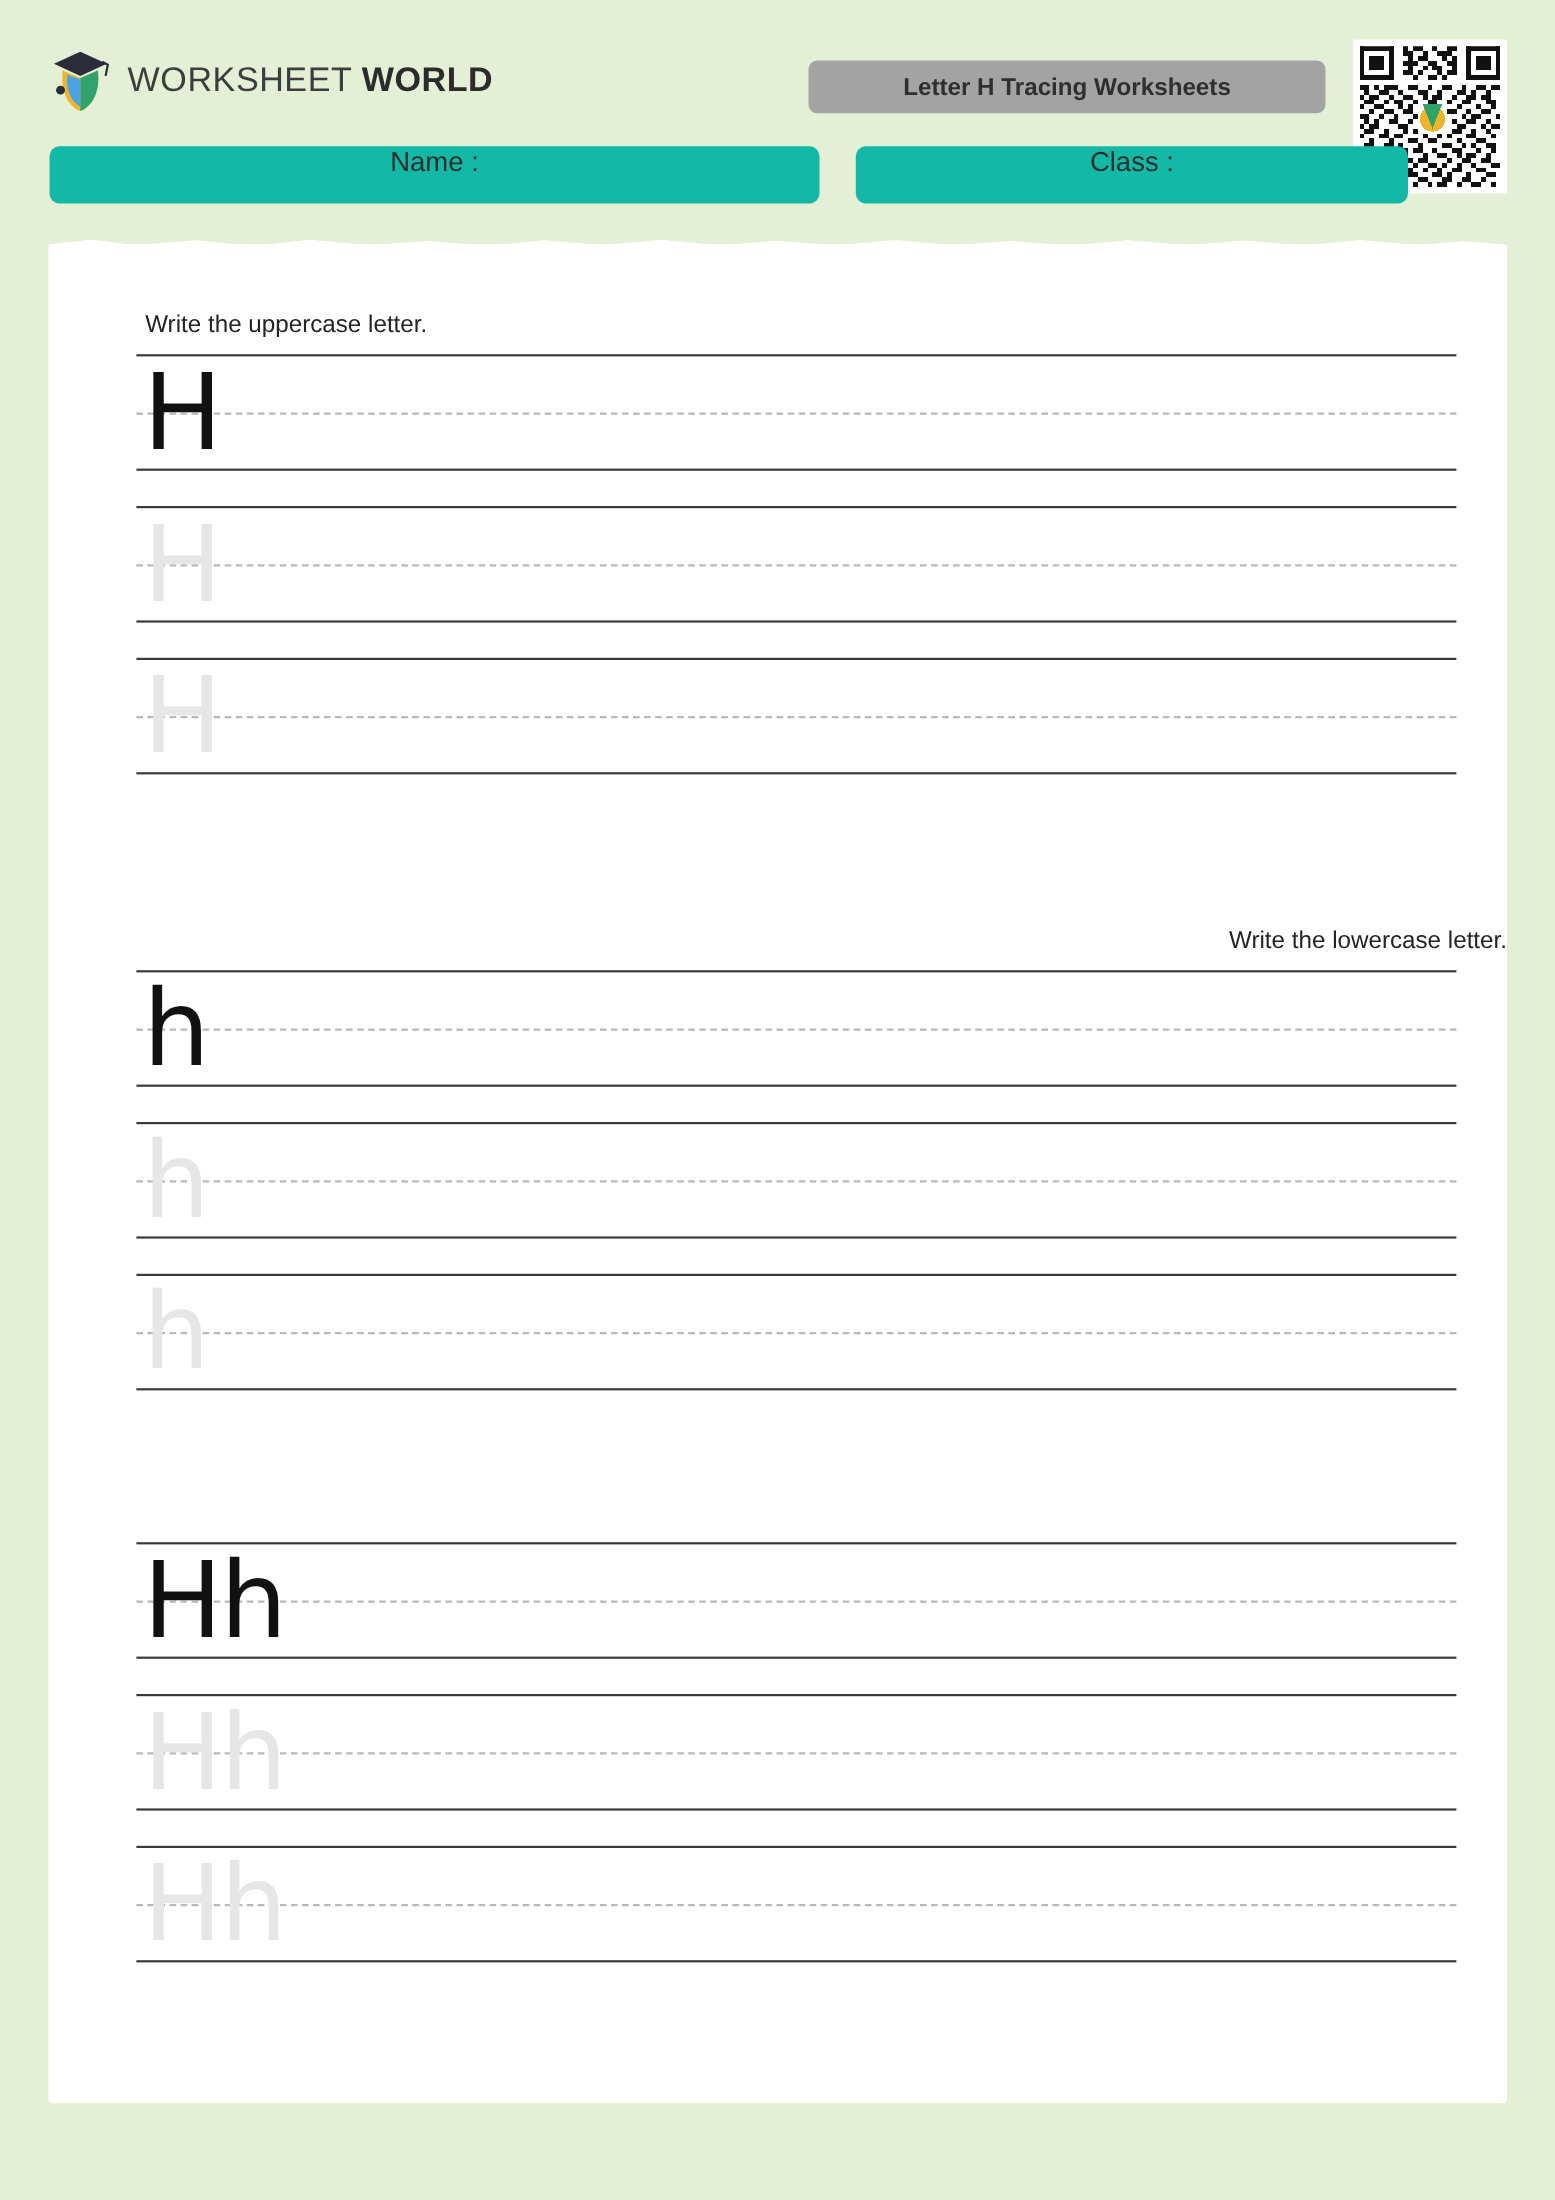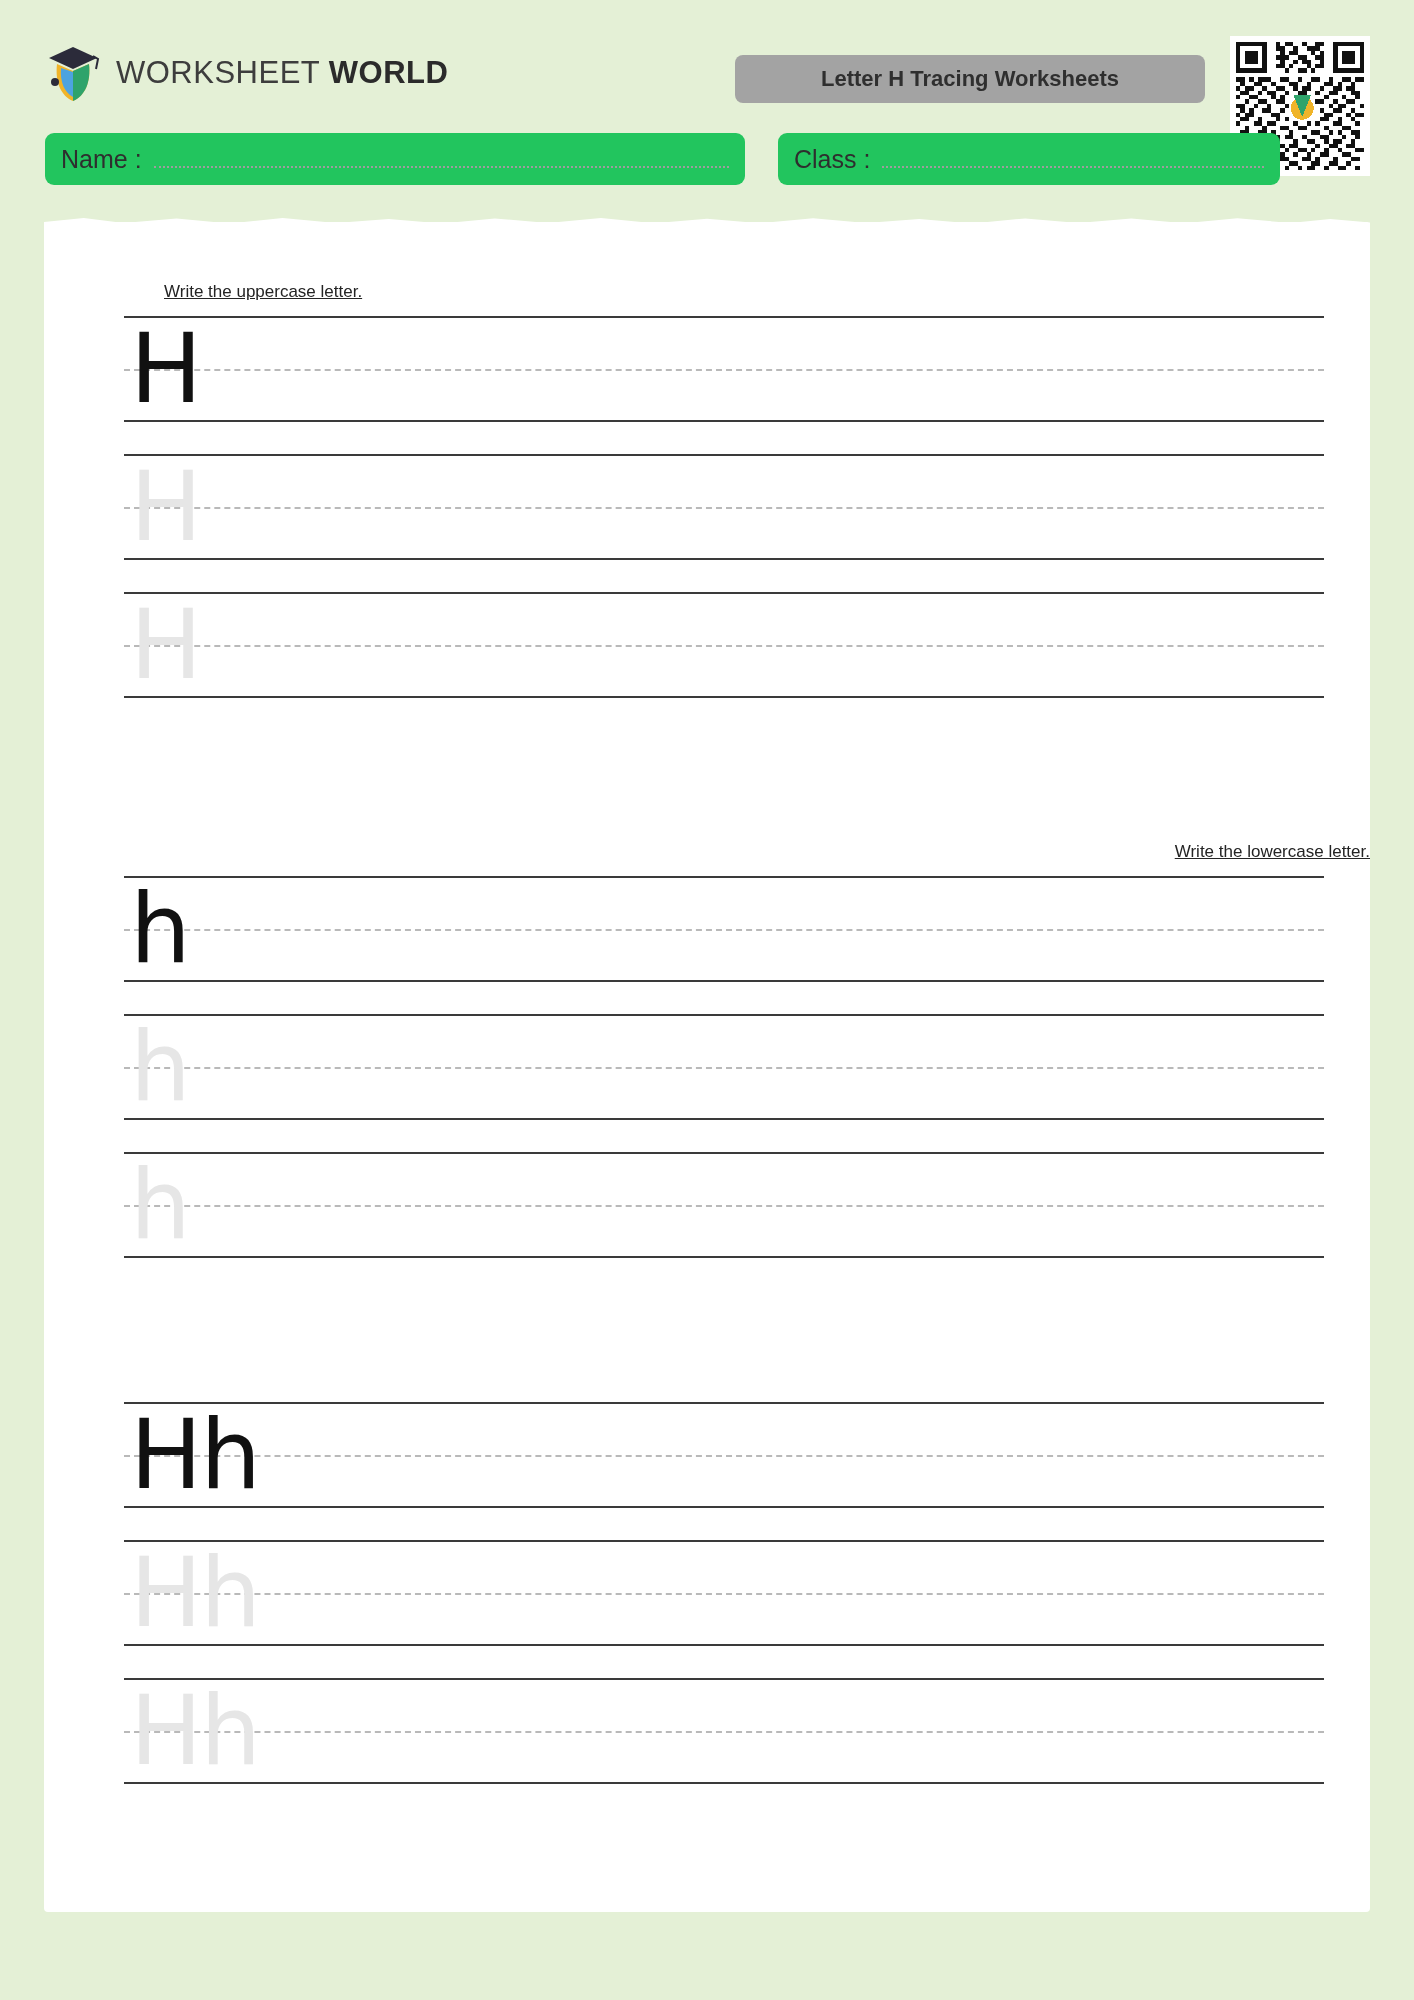--- a/index.html
+++ b/index.html
@@ -74,27 +74,28 @@
     width: 140px;
     height: 140px;
     background: #ffffff;
     padding: 6px;
     box-sizing: border-box;
   }
   .qr svg { display: block; }
 
   .field {
     position: absolute;
-    background: #22c55e;
+    background: #14b8a6;
     border-radius: 9px;
     height: 52px;
     display: flex;
     align-items: center;
     box-sizing: border-box;
     padding: 0 16px;
+    flex-direction: column;
   }
   .field .label {
     font-size: 25px;
     color: #2e2e2e;
     white-space: nowrap;
   }
   .field .dotline {
     flex: 1;
     margin-left: 12px;
     margin-top: 14px;
@@ -124,25 +125,24 @@
     clip-path: polygon(0% 60%, 3% 20%, 6% 70%, 10% 25%, 14% 75%, 18% 20%,
       22% 70%, 26% 30%, 30% 75%, 34% 25%, 38% 70%, 42% 20%, 46% 72%,
       50% 28%, 54% 72%, 58% 22%, 62% 70%, 66% 30%, 70% 74%, 74% 24%,
       78% 70%, 82% 26%, 86% 72%, 90% 22%, 94% 70%, 97% 30%, 100% 65%,
       100% 100%, 0% 100%);
   }
 
   .section { position: absolute; left: 0; width: 100%; }
 
   .instruction {
-    font-size: 17px;
+    font-size: 22px;
     color: #242424;
-    margin-left: 120px;
+    margin-left: 88px;
     margin-bottom: 14px;
-    text-decoration: underline;
   }
 
   .line-group { margin-left: 80px; margin-right: 46px; }
 
   .line-row {
     position: relative;
     height: 106px;
     border-top: 2px solid #3a3a3a;
     border-bottom: 2px solid #3a3a3a;
     margin-bottom: 32px;

